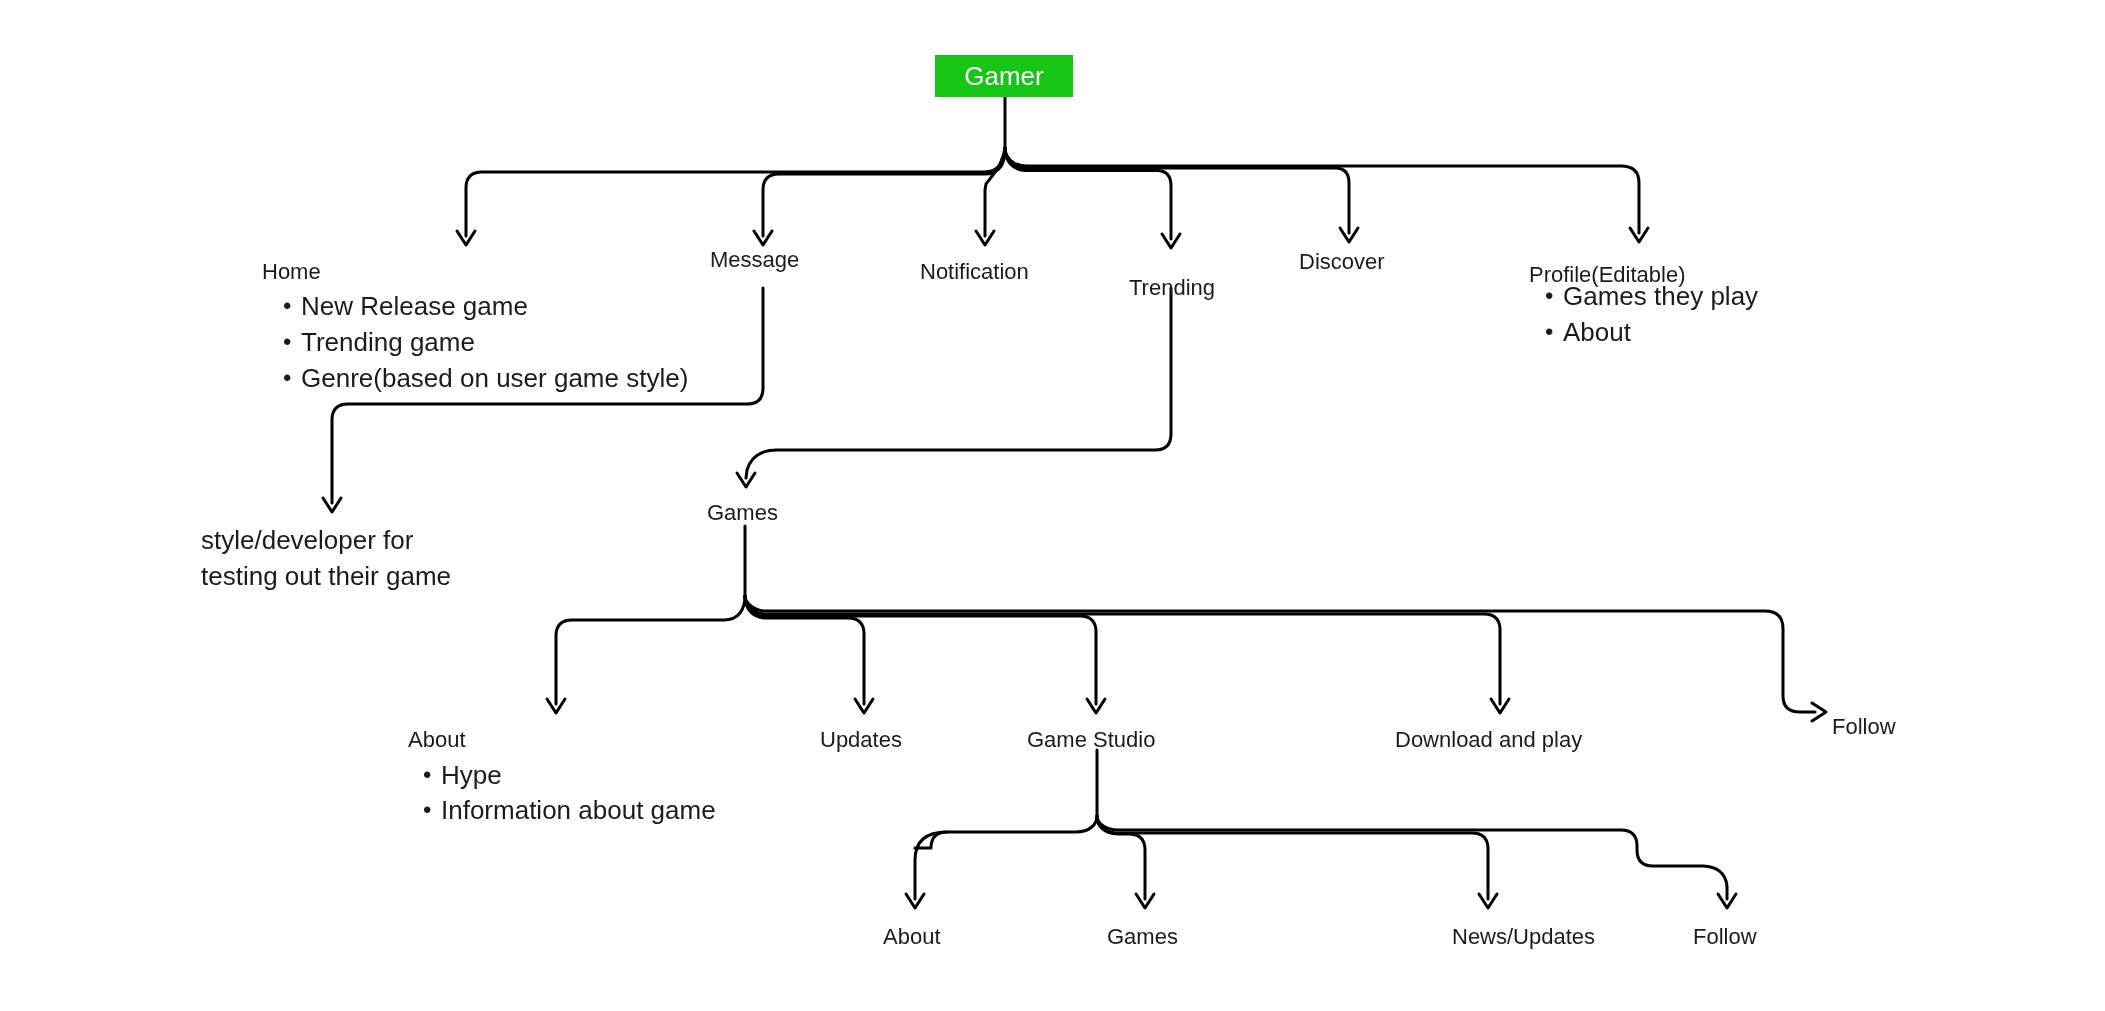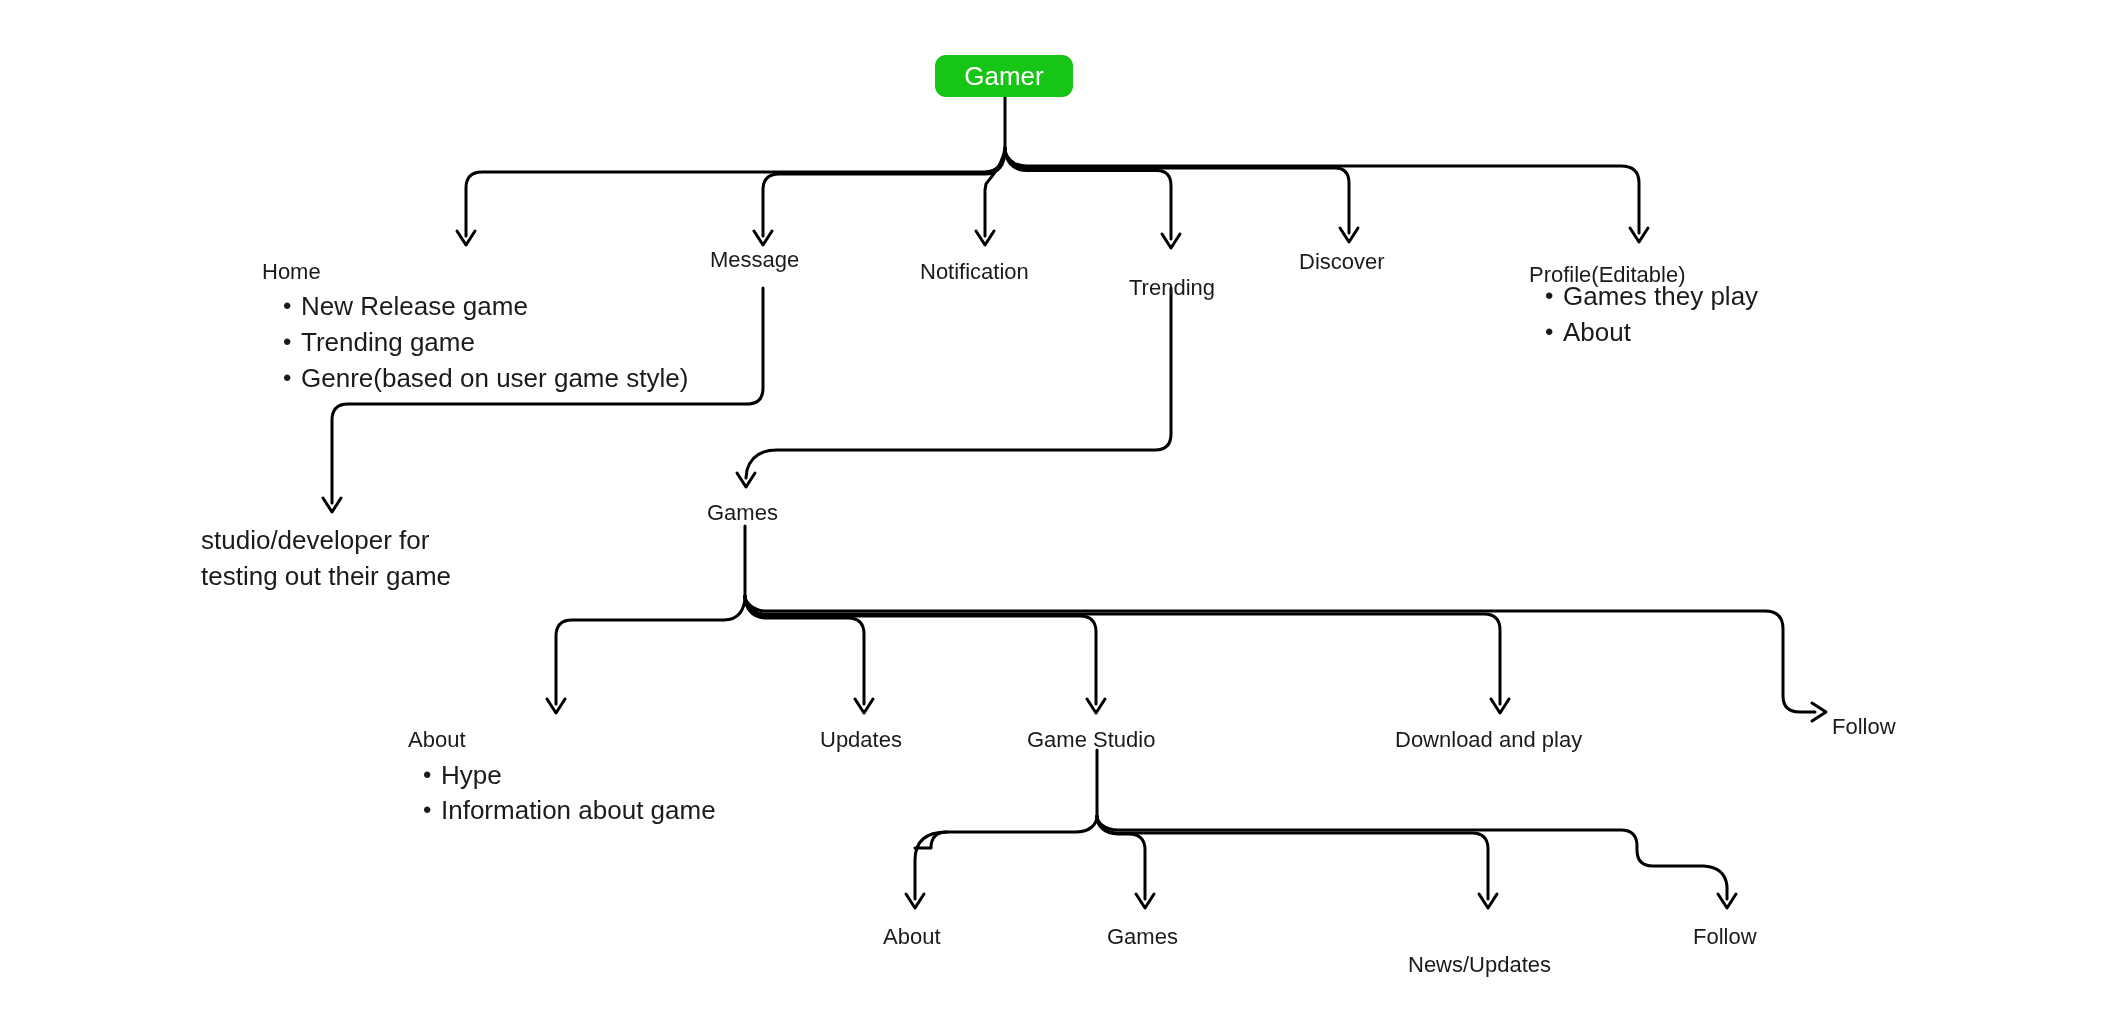--- a/index.html
+++ b/index.html
@@ -6,21 +6,21 @@
   body{
     width:2105px;height:1011px;position:relative;background:#ffffff;
     font-family:"Liberation Sans", sans-serif;color:#1b1b1d;overflow:hidden;
   }
   #wires{position:absolute;left:0;top:0;width:2105px;height:1011px;}
   #wires path, #wires polyline{fill:none;stroke:#000;stroke-width:3;stroke-linecap:round;stroke-linejoin:round;}
   .lbl{position:absolute;font-size:22px;line-height:30px;white-space:nowrap;}
   .bullet{position:absolute;display:flex;align-items:flex-start;font-size:26px;line-height:30px;white-space:nowrap;}
   .bullet .dot{width:18px;font-size:24px;line-height:30px;flex:0 0 18px;}
   .node{
-    position:absolute;left:935px;top:55px;width:138px;height:42px;border-radius:11px;
+    position:absolute;left:935px;top:55px;width:138px;height:42px;border-radius:0;
     display:flex;align-items:center;justify-content:center;
     font-size:26px;font-weight:500;color:#fff;background:#17c517;
   }
   .note{position:absolute;left:201px;top:522px;font-size:26px;line-height:36px;}
 </style>
 </head>
 <body>
 
 <svg id="wires" viewBox="0 0 2105 1011">
 
@@ -95,21 +95,21 @@
 <div class="bullet" style="left:1545px;top:281px;">
     <span class="dot">•</span>
     <span>Games they play</span>
   </div>
 <div class="bullet" style="left:1545px;top:317px;">
     <span class="dot">•</span>
     <span>About</span>
   </div>
 
 <div class="note">
-  <div>studio/developer for</div>
+  <div>style/developer for</div>
   <div>testing out their game</div>
 </div>
 
 <div class="lbl" style="left:707px;top:498px;">Games</div>
 
 <div class="lbl" style="left:408px;top:725px;">About</div>
 <div class="bullet" style="left:423px;top:760px;">
     <span class="dot">•</span>
     <span>Hype</span>
   </div>
@@ -118,14 +118,14 @@
     <span>Information about game</span>
   </div>
 
 <div class="lbl" style="left:820px;top:725px;">Updates</div>
 <div class="lbl" style="left:1027px;top:725px;">Game Studio</div>
 <div class="lbl" style="left:1395px;top:725px;">Download and play</div>
 <div class="lbl" style="left:1832px;top:712px;">Follow</div>
 
 <div class="lbl" style="left:883px;top:922px;">About</div>
 <div class="lbl" style="left:1107px;top:922px;">Games</div>
-<div class="lbl" style="left:1408px;top:922px;margin-top:28px;">News/Updates</div>
+<div class="lbl" style="left:1452px;top:922px;">News/Updates</div>
 <div class="lbl" style="left:1693px;top:922px;">Follow</div>
 
 </body></html>

